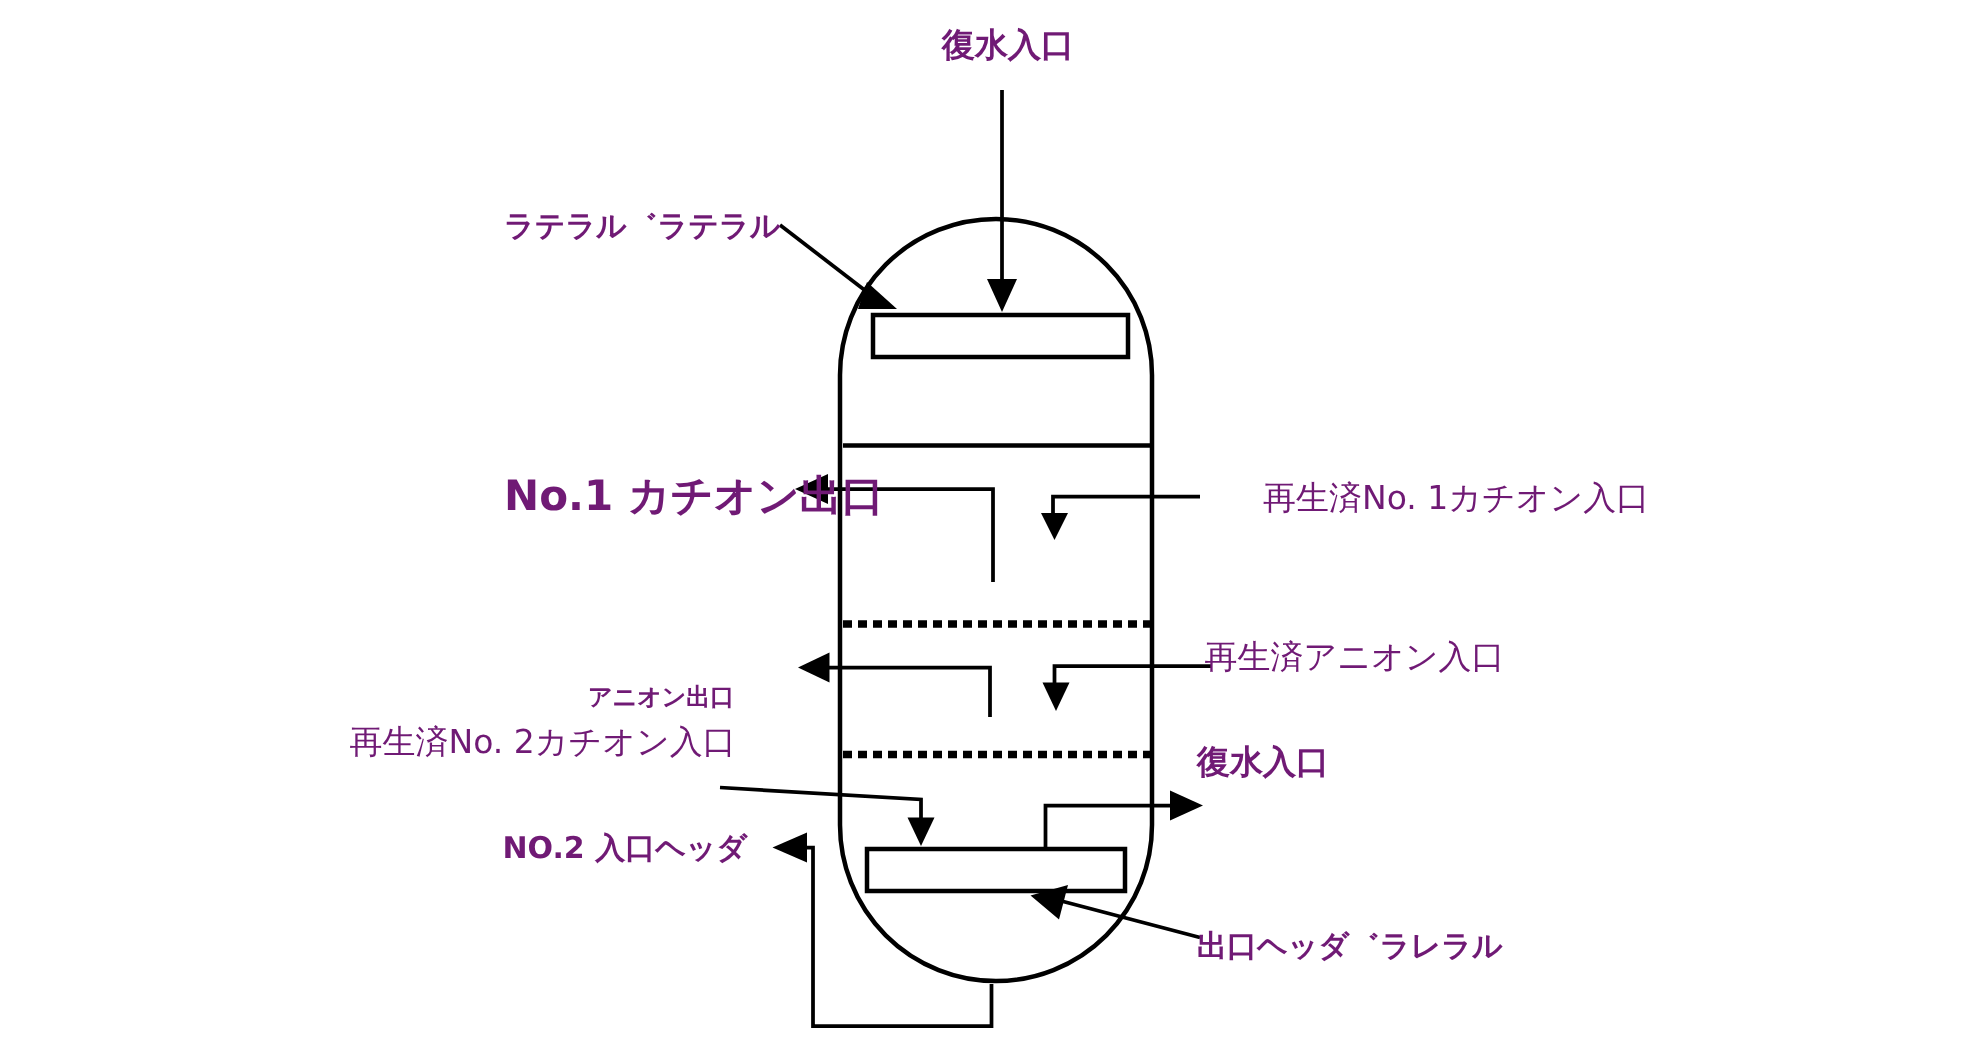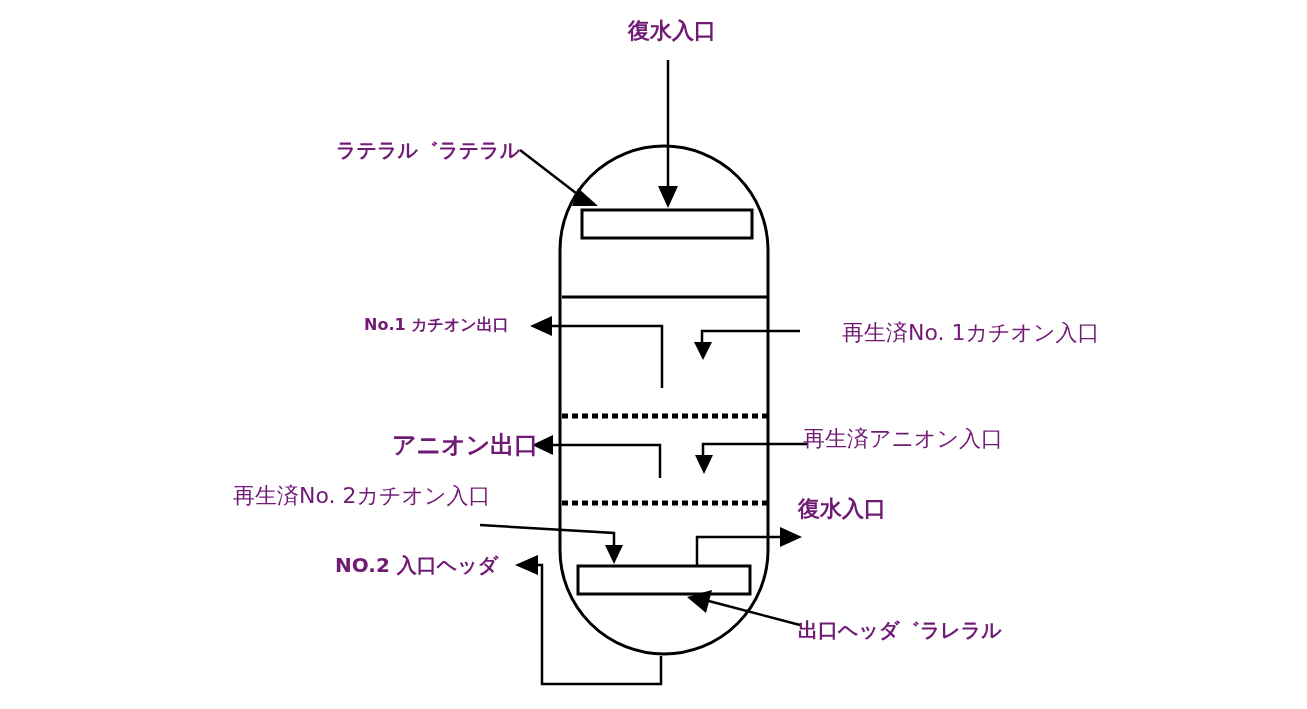--- a/index.html
+++ b/index.html
@@ -62,20 +62,20 @@
     <polyline points="661,656 661,684 542,684 542,565 535,565"></polyline>
     <path d="M538,555 L515,565 L538,575 Z" fill="#000" stroke="none"></path>
 
     <line x1="800" y1="625" x2="705" y2="600"></line>
     <path d="M712,590 L687,597 L706,613 Z" fill="#000" stroke="none"></path>
   </g>
 </svg>
 
 <div class="lbl bold" style="left:628px;top:20px;">復水入口</div>
 <div class="lbl bold" style="left:336px;top:140px;font-size:20px;">ラテラル゛ラテラル</div>
-<div class="lbl bold" style="left:336px;top:317px;font-size:16px;margin-left:28px;">No.1 カチオン出口</div>
+<div class="lbl bold" style="left:336px;top:317px;font-size:28px;">No.1 カチオン出口</div>
 <div class="lbl reg" style="left:842px;top:322px;">再生済No. 1カチオン入口</div>
-<div class="lbl bold" style="left:392px;top:433px;font-size:24px;">アニオン出口</div>
+<div class="lbl bold" style="left:392px;top:457px;font-size:16px;">アニオン出口</div>
 <div class="lbl reg" style="left:803px;top:428px;">再生済アニオン入口</div>
 <div class="lbl reg" style="left:233px;top:485px;">再生済No. 2カチオン入口</div>
 <div class="lbl bold" style="left:798px;top:498px;">復水入口</div>
 <div class="lbl bold" style="left:335px;top:555px;font-size:20px;">NO.2 入口ヘッダ</div>
 <div class="lbl bold" style="left:798px;top:620px;font-size:20px;">出口ヘッダ゛ラレラル</div>
 
 </body></html>

